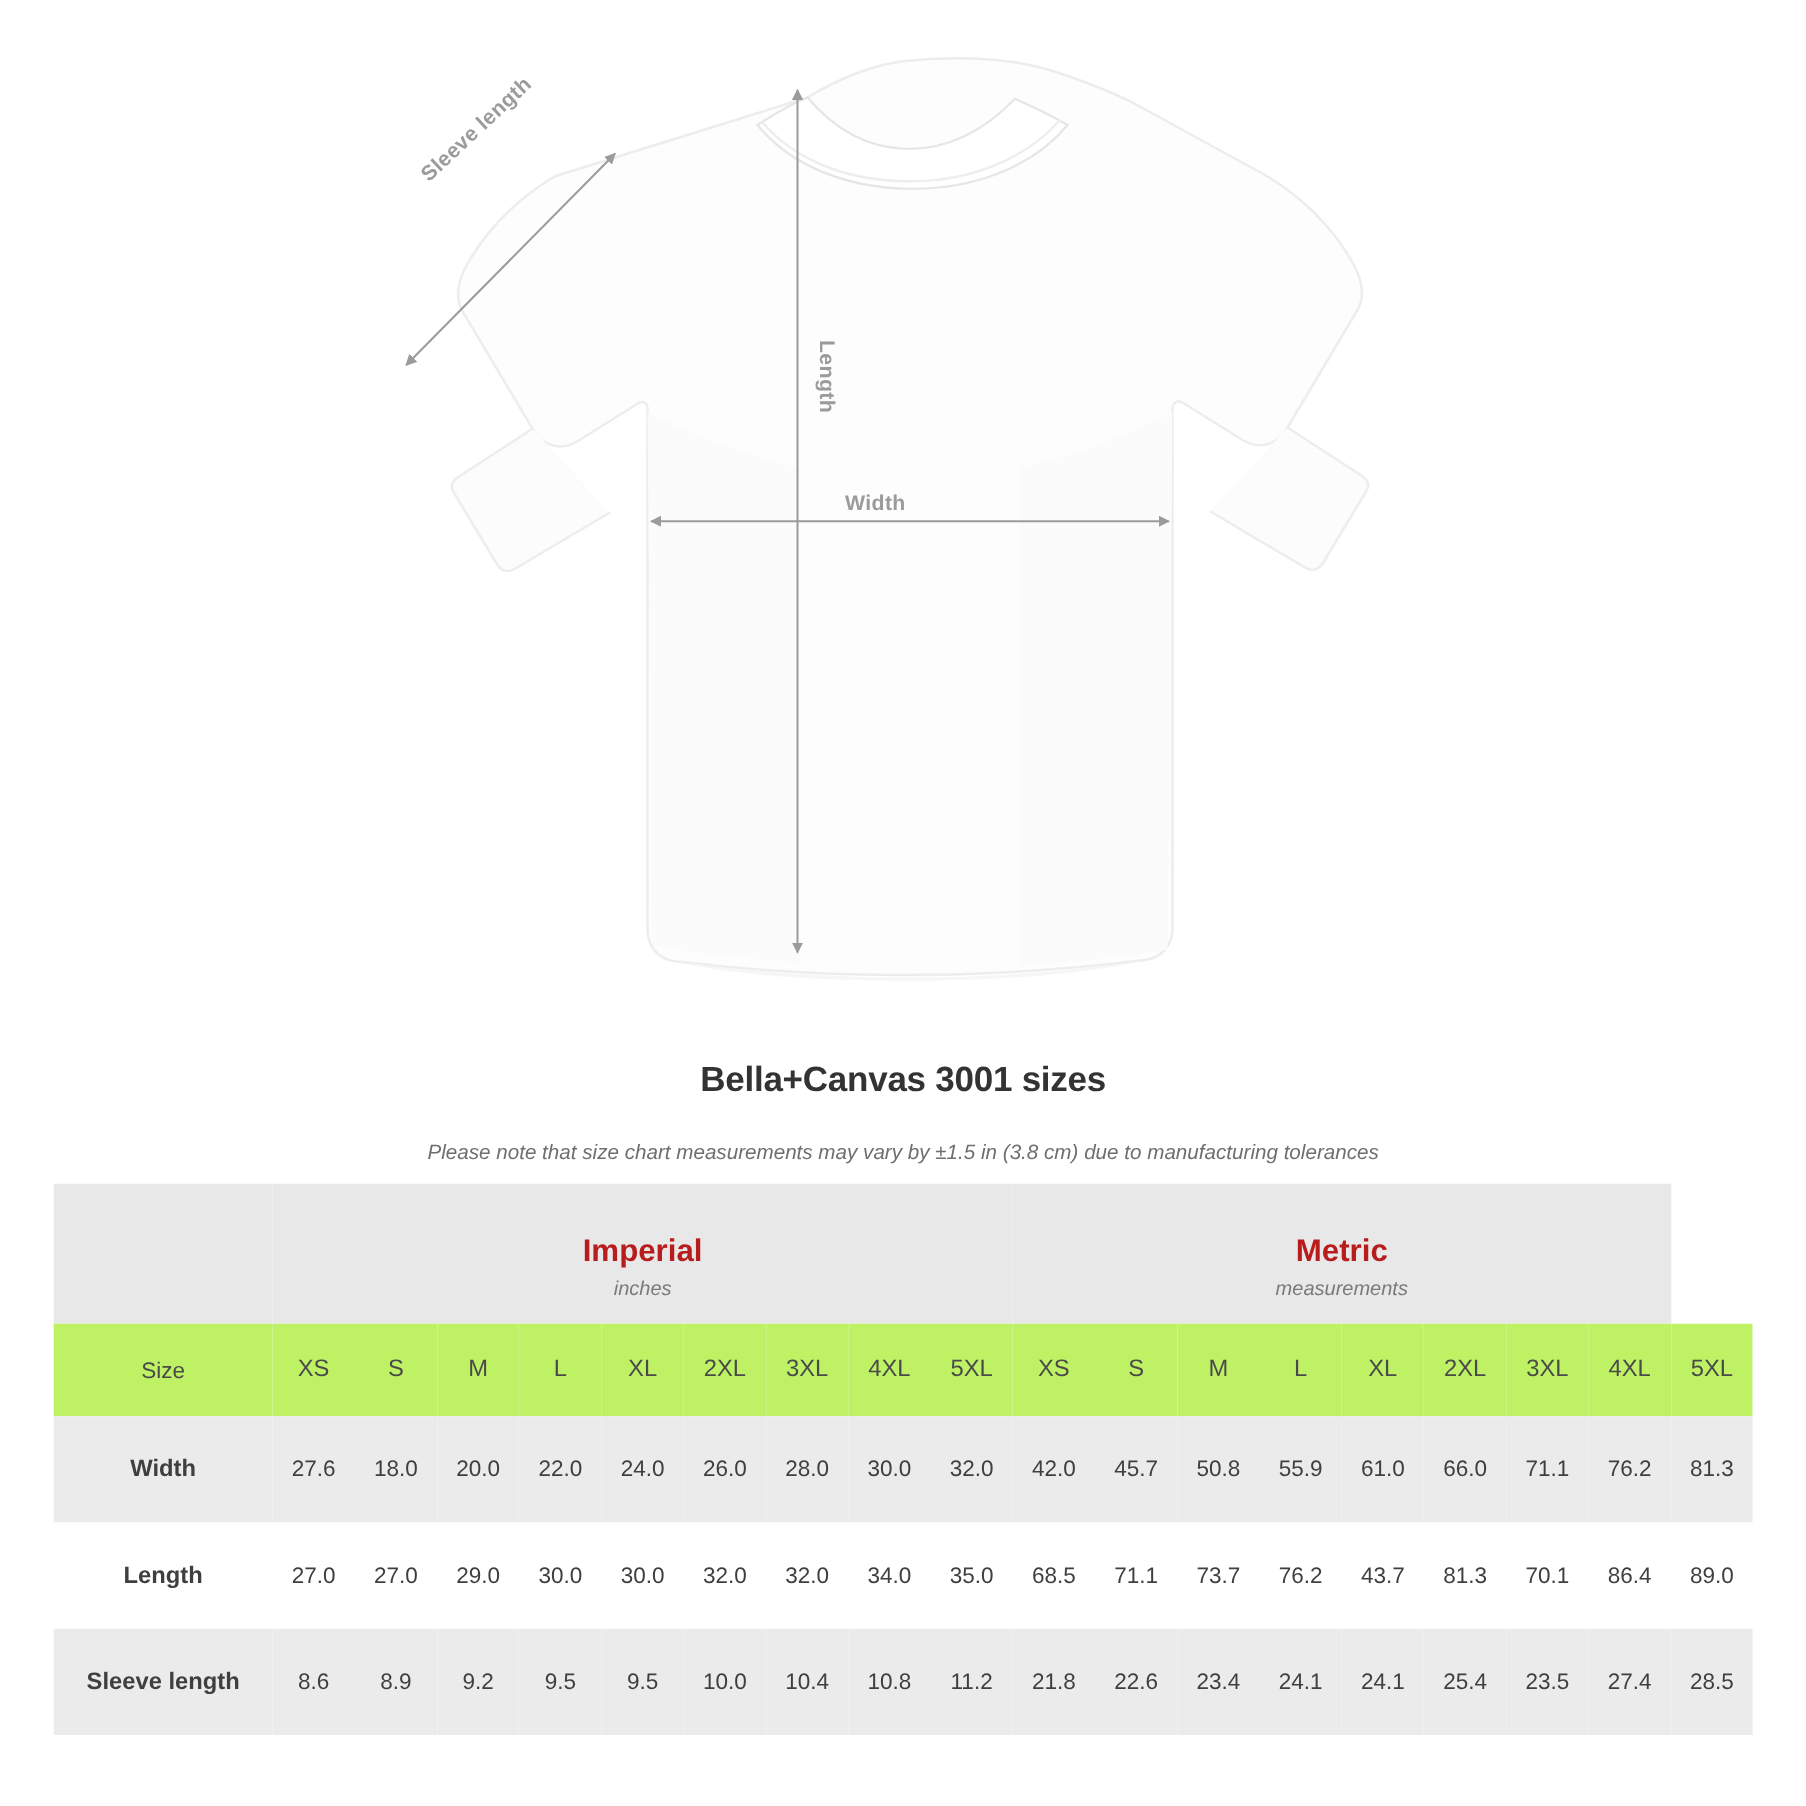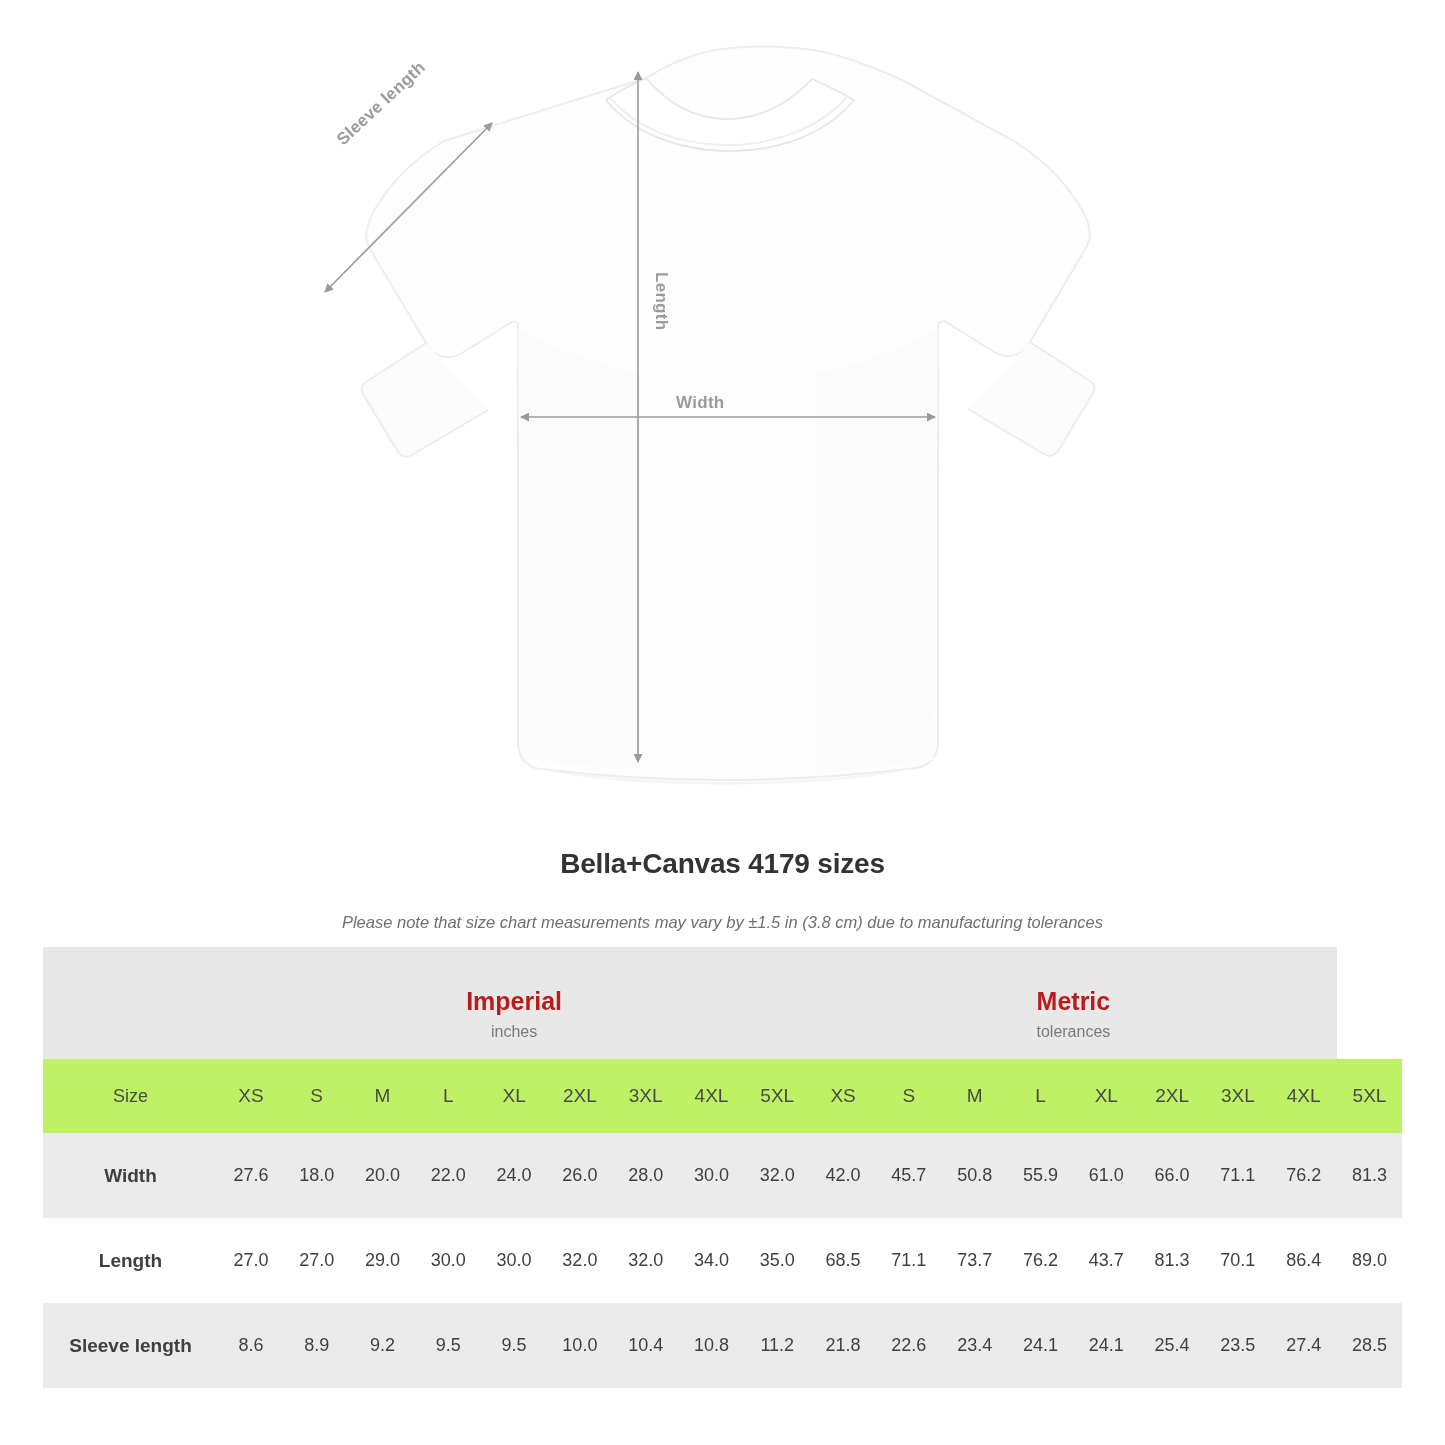--- a/index.html
+++ b/index.html
@@ -95,20 +95,21 @@
   }
   .unit-title {
     font-size: 25px;
     font-weight: bold;
     color: #b91c1c;
     line-height: 1.25;
     margin-top: 28px;
   }
   .unit-sub {
     font-size: 16px;
+    font-style: italic;
     color: #7a7a7a;
     line-height: 1.9;
   }
   .hdr-row td {
     height: 72px;
     background: #bef264;
     font-size: 19px;
     font-weight: normal;
     color: #4a4a4a;
   }
@@ -201,21 +202,21 @@
 
         <line x1="325" y1="292" x2="492" y2="123" marker-start="url(#arrTail)" marker-end="url(#arrHead)"></line>
       </g>
     </svg>
 
     <span class="dim-label" id="label-width">Width</span>
     <span class="dim-label" id="label-length">Length</span>
     <span class="dim-label" id="label-sleeve">Sleeve length</span>
   </div>
 
-  <h1 class="chart-heading">Bella+Canvas 4179 sizes</h1>
+  <h1 class="chart-heading">Bella+Canvas 3001 sizes</h1>
   <p class="chart-note">Please note that size chart measurements may vary by ±1.5 in (3.8 cm) due to manufacturing tolerances</p>
 
   <div class="table-wrap">
     <table class="size-table">
       <colgroup>
         <col class="c-label">
         <col class="c-cell">
           <col class="c-cell">
           <col class="c-cell">
         <col class="c-cell">
@@ -236,21 +237,21 @@
       </colgroup>
       <tbody>
         <tr class="unit-head">
           <td></td>
           <td colspan="9">
             <div class="unit-title">Imperial</div>
             <div class="unit-sub">inches</div>
           </td>
           <td colspan="8">
             <div class="unit-title">Metric</div>
-            <div class="unit-sub">tolerances</div>
+            <div class="unit-sub">measurements</div>
           </td>
         </tr>
 
         <tr class="hdr-row">
           <td class="rowlabel">Size</td>
           <td>XS</td>
           <td>S</td>
           <td>M</td>
           <td>L</td>
           <td>XL</td>

